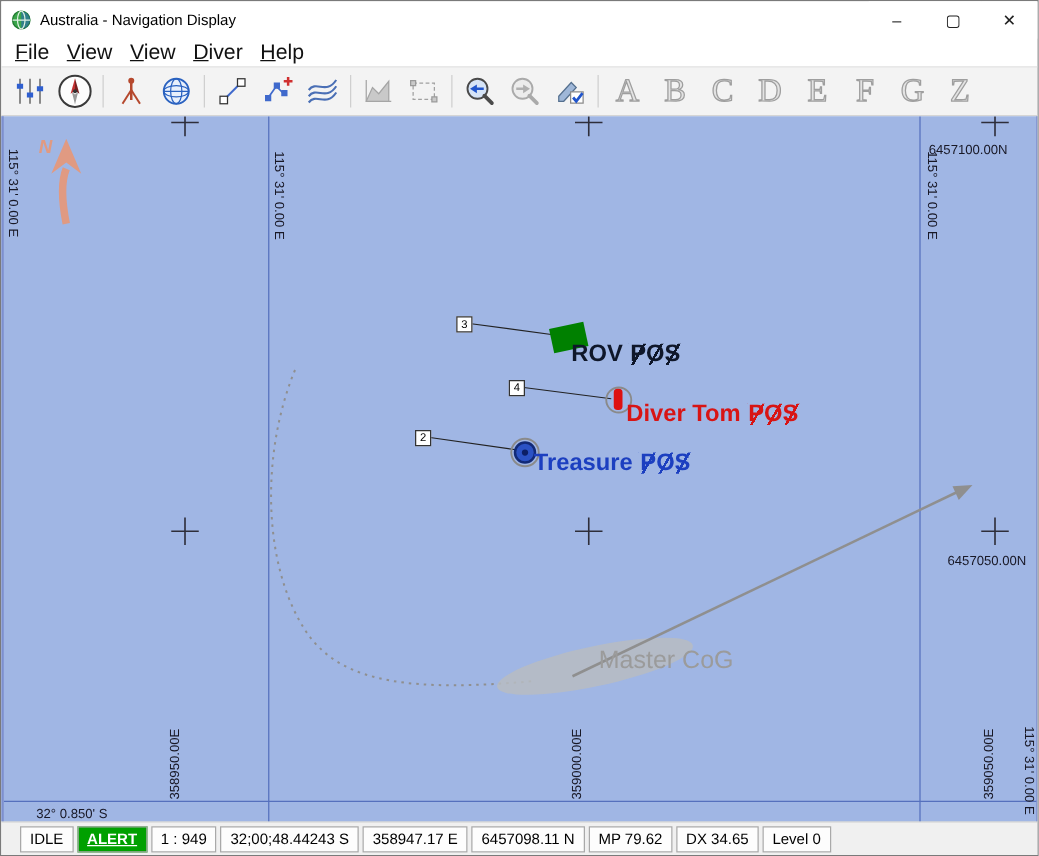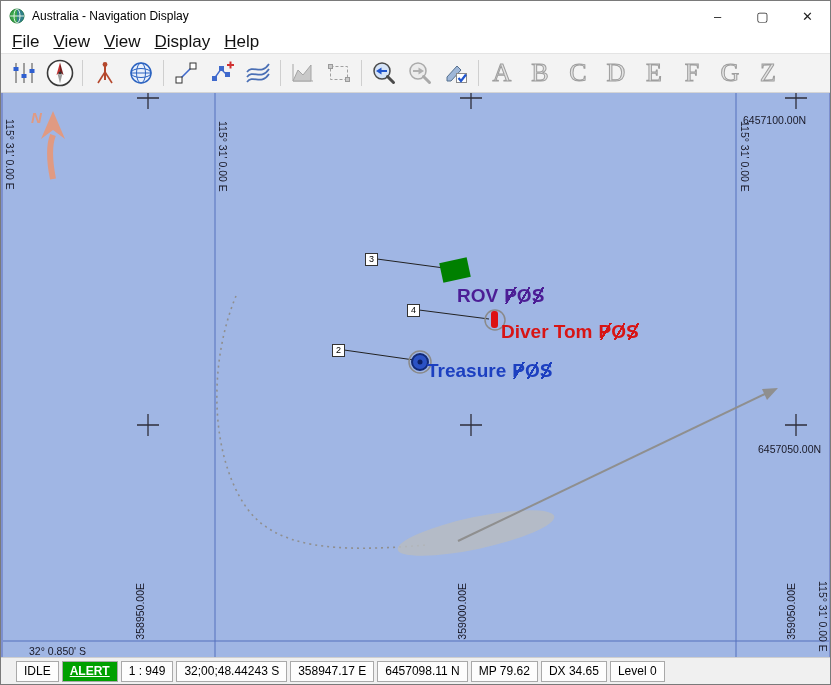--- a/index.html
+++ b/index.html
@@ -76,21 +76,21 @@
       <button class="winbtn">–</button>
       <button class="winbtn">▢</button>
       <button class="winbtn">✕</button>
     </div>
   </div>
 
   <div class="menubar">
     <span class="menu-item">File</span>
     <span class="menu-item">View</span>
     <span class="menu-item">View</span>
-    <span class="menu-item">Display</span>
+    <span class="menu-item">Diver</span>
     <span class="menu-item">Help</span>
   </div>
 
   <div class="toolbar">
 
     <button class="tbtn">
       <svg width="26" height="26" viewBox="0 0 26 26">
         <line x1="5" y1="3" x2="5" y2="23" stroke="#4a4a4a"></line>
         <line x1="13" y1="3" x2="13" y2="23" stroke="#4a4a4a"></line>
         <line x1="21" y1="3" x2="21" y2="23" stroke="#4a4a4a"></line>
@@ -267,30 +267,31 @@
     <div class="map-label vtext" style="left:814px; top:468px;">115° 31' 0.00 E</div>
 
     <div class="map-label vtext flip" style="left:131px; top:470px;">358950.00E</div>
     <div class="map-label vtext flip" style="left:453px; top:470px;">359000.00E</div>
     <div class="map-label vtext flip" style="left:782px; top:470px;">359050.00E</div>
 
     <div class="ref-box" style="left:362px; top:160px;">3</div>
     <div class="ref-box" style="left:404px; top:211px;">4</div>
     <div class="ref-box" style="left:329px; top:251px;">2</div>
 
-    <div class="target-label" style="left: 454px; top: 192px; color: #4c1d95;">
+    <div class="target-label" style="left: 454px; top: 180px; color: #0f172a;">
       <span>ROV</span><span class="suffix">POS</span>
     </div>
     <div class="target-label" style="left: 424px; top: 267px; color: rgb(28, 63, 192);">
       <span>Treasure</span><span class="suffix">POS</span>
     </div>
     <div class="target-label" style="left: 498px; top: 228px; color: rgb(216, 20, 20);">
       <span>Diver Tom</span><span class="suffix">POS</span>
     </div>
 
+    <div class="cog-label" style="left: 476px; top: 424px; color: rgb(155, 155, 155);">Master CoG</div>
   </div>
 
   <div class="statusbar">
     <div class="scell">IDLE</div>
     <div class="scell alert" style="background: rgb(0, 160, 0); color: rgb(255, 255, 255); text-decoration: underline;">ALERT</div>
     <div class="scell">1 : 949</div>
     <div class="scell">32;00;48.44243 S</div>
     <div class="scell">358947.17 E</div>
     <div class="scell">6457098.11 N</div>
     <div class="scell">MP 79.62</div>

